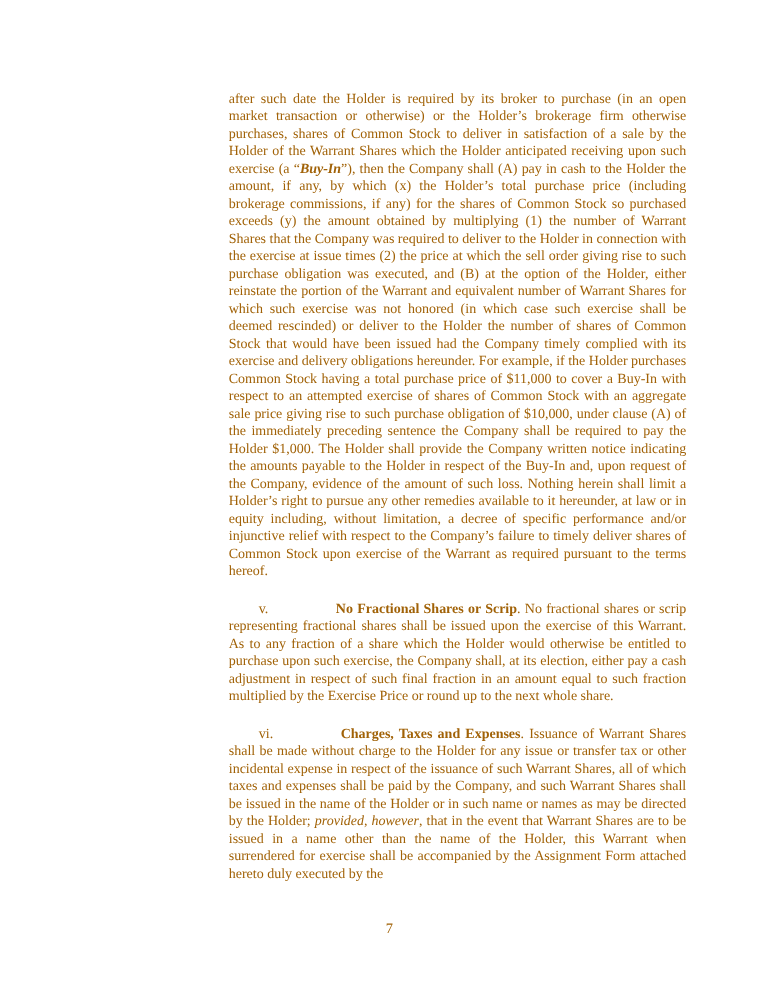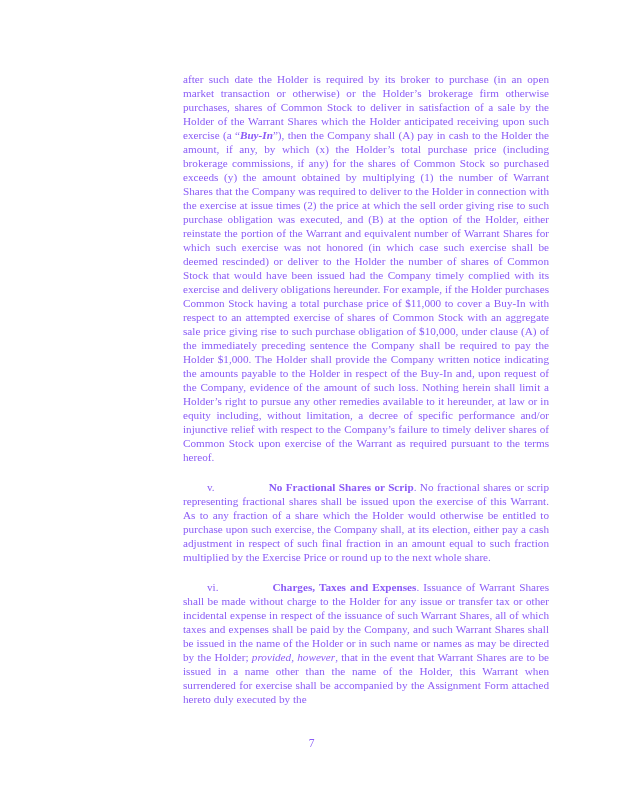--- a/index.html
+++ b/index.html
@@ -7,21 +7,21 @@
     padding: 0;
     background: #ffffff;
   }
   .page {
     position: relative;
     width: 623px;
     height: 806px;
     background: #ffffff;
     overflow: hidden;
     font-family: "Liberation Serif", "DejaVu Serif", serif;
-    color: #8b5cf6;
+    color: #a16207;
   }
   .body-text {
     position: absolute;
     left: 183px;
     top: 72px;
     width: 366px;
     font-size: 11.2px;
     line-height: 14px;
     text-align: justify;
   }

